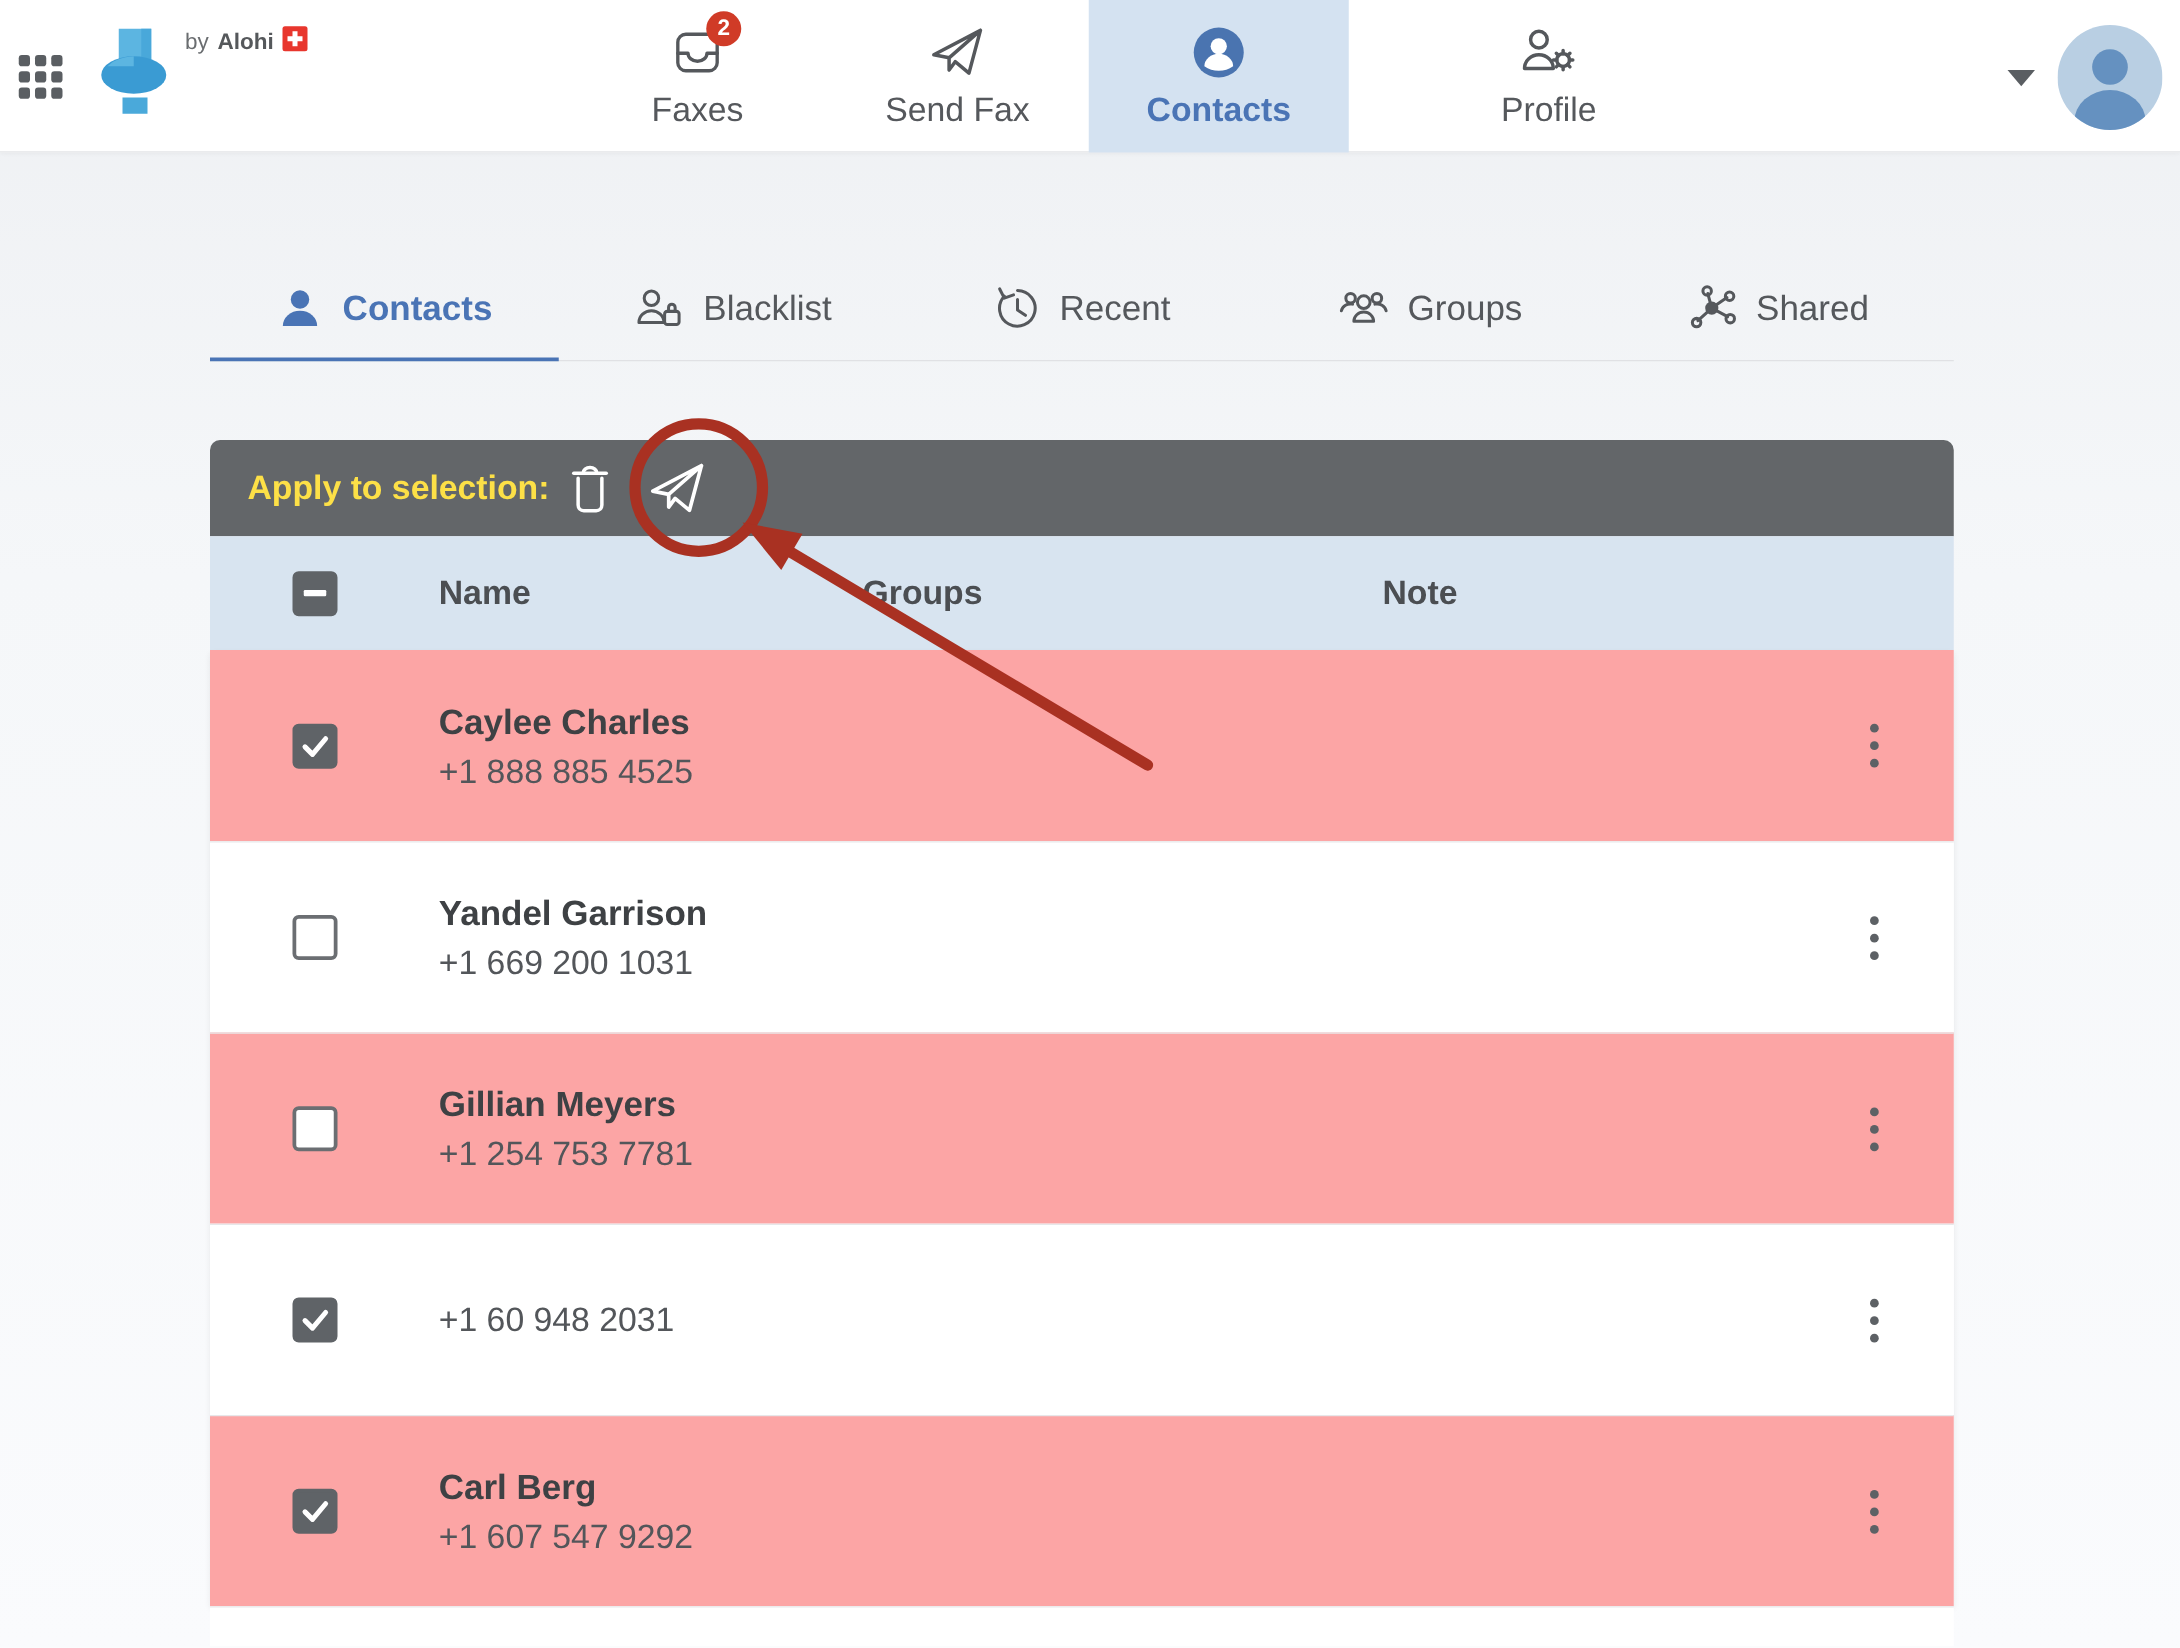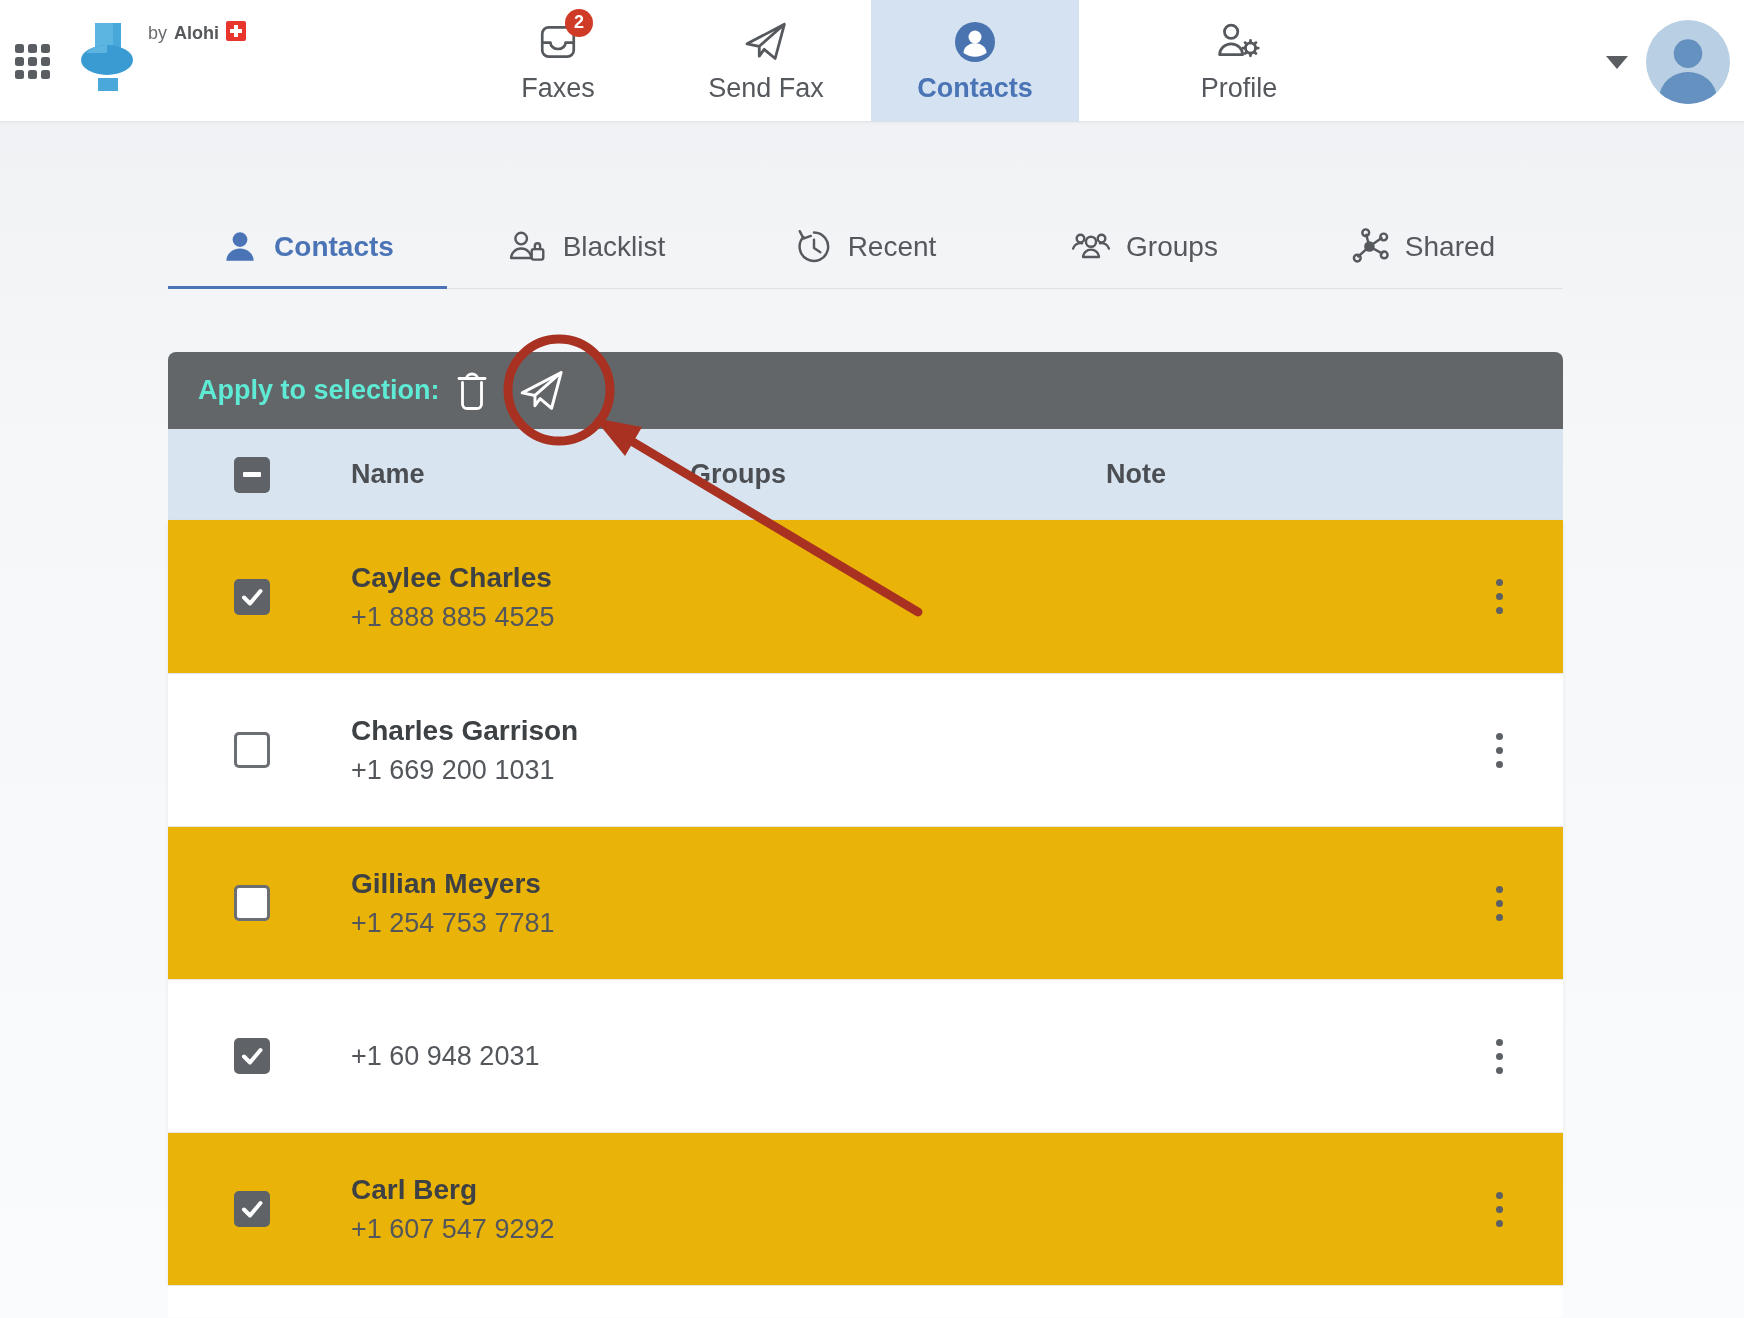--- a/index.html
+++ b/index.html
@@ -37,34 +37,34 @@
   .content { position:relative; margin-left:168px; width:1395px; }
 
   .tabs { margin-top:84px; height:83px; display:flex; border-bottom:1px solid #e0e1e4; }
   .tab { flex:1; display:flex; align-items:center; justify-content:center; gap:15px;
          font-size:28px; color:#55585c; cursor:pointer; position:relative; }
   .tab.active { color:#4a74b5; font-weight:bold; }
   .tab.active::after { content:""; position:absolute; left:0; right:0; bottom:-1px; height:3px; background:#4a74b5; }
 
   .toolbar { margin-top:63px; height:77px; background:#636669; border-radius:8px 8px 0 0;
              display:flex; align-items:center; padding-left:30px; }
-  .toolbar-label { color:#5eead4; font-size:27px; font-weight:bold; }
+  .toolbar-label { color:#fde047; font-size:27px; font-weight:bold; }
   .tool-btn { width:48px; height:48px; background:transparent; border:none; cursor:pointer;
               display:flex; align-items:center; justify-content:center; }
   .tool-btn.trash { margin-left:8px; }
   .tool-btn.send  { margin-left:22px; }
 
   .grid { display:grid; grid-template-columns:183px 339px 416px 330px 1fr; align-items:center; }
   .thead { height:91px; background:#d8e4f0; font-size:27px; font-weight:bold; color:#4b4e52; }
   .cb-cell { padding-left:66px; }
 
   .rows-card { box-shadow:0 2px 5px rgba(0,0,0,.07); }
   .row { height:153px; background:#ffffff; border-top:1px solid #e7e7e9; cursor:pointer; }
   .row:first-child { border-top:none; }
-  .row.odd { background:#eab308; }
+  .row.odd { background:#fca5a5; }
   .name-cell { display:flex; flex-direction:column; justify-content:center; }
   .c-name  { font-size:28px; font-weight:bold; color:#3e4144; line-height:40px; }
   .c-phone { font-size:27px; color:#53565a; line-height:38px; }
   .row-partial { height:32px; background:#ffffff; border-top:1px solid #e7e7e9; }
 
   .checkbox { width:36px; height:36px; border-radius:5px; border:3px solid #6b6e72;
               background:#fff; cursor:pointer; display:flex; align-items:center; justify-content:center; }
   .checkbox.checked, .checkbox.indeterminate { background:#5f6367; border-color:#5f6367; }
   .checkbox svg { display:none; }
   .checkbox.checked svg { display:block; }
@@ -288,21 +288,21 @@
     </button>
   </div>
 
   <div class="row grid">
     <div class="cb-cell">
       <div class="checkbox" role="checkbox" aria-checked="false">
         
       </div>
     </div>
     <div class="name-cell">
-      <span class="c-name">Charles Garrison</span>
+      <span class="c-name">Yandel Garrison</span>
       <span class="c-phone">+1 669 200 1031</span>
     </div>
     <div></div>
     <div></div>
     <button class="kebab">
       <i></i>
           <i></i>
           <i></i>
     </button>
   </div>

